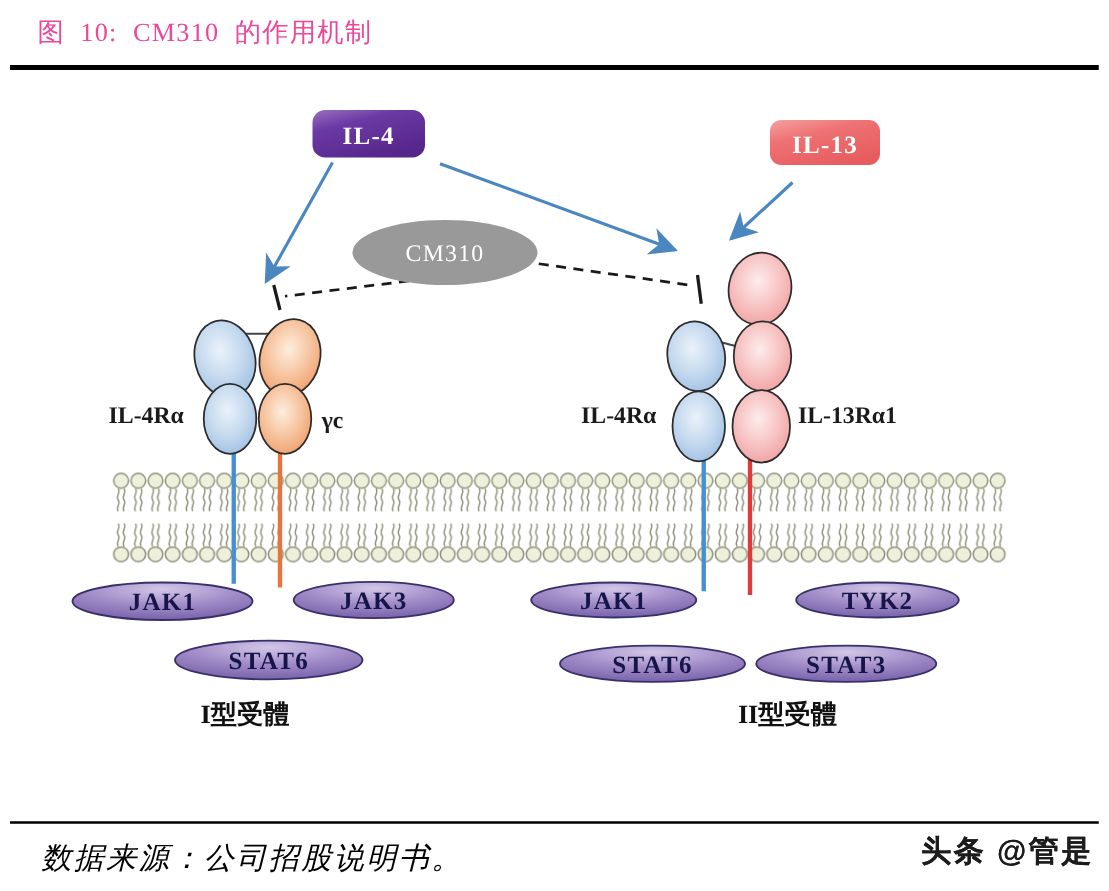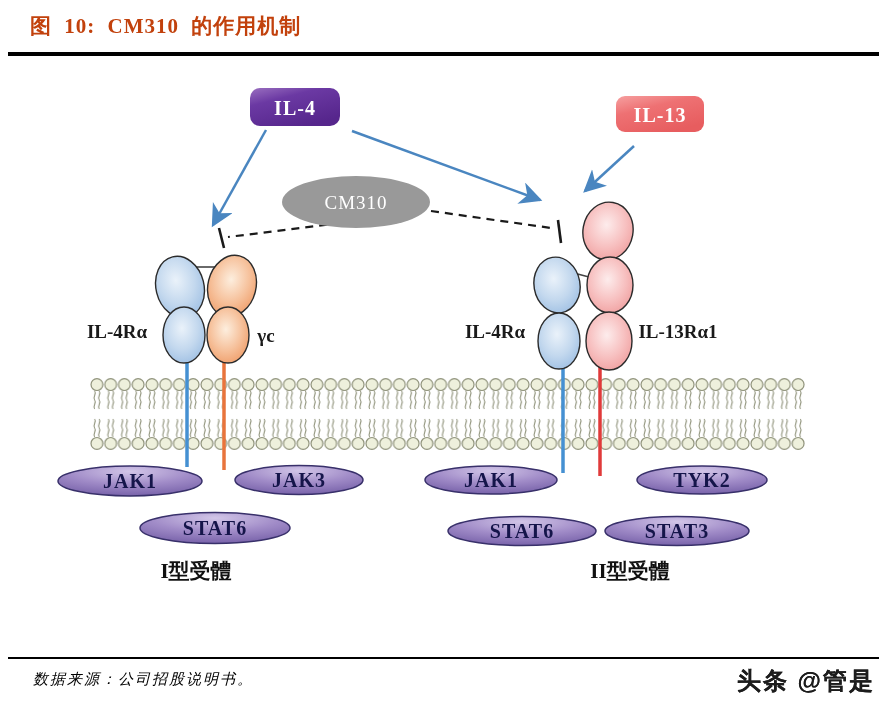--- a/index.html
+++ b/index.html
@@ -2,32 +2,32 @@
 <html><head>
 <meta charset="utf-8">
 <style>
   html,body{margin:0;padding:0;}
   body{
     width:887px;height:713px;position:relative;background:#ffffff;
     font-family:"Liberation Serif", serif;overflow:hidden;
   }
   .page-title{
     position:absolute;left:30px;top:12px;
-    font-size:21px;font-weight:bold;color:#c2410c;
+    font-size:21px;font-weight:normal;color:#ec4899;
     letter-spacing:1px;word-spacing:6px;
   }
   .top-rule{
     position:absolute;left:8px;top:52px;width:871px;height:4px;background:#000;
   }
   .bottom-rule{
     position:absolute;left:8px;top:657px;width:871px;height:2px;background:#000;
   }
   .source-text{
     position:absolute;left:33px;top:670px;
-    font-size:15px;font-style:italic;color:#000;letter-spacing:2px;
+    font-size:24px;font-style:italic;color:#000;letter-spacing:2px;
   }
   .watermark{
     position:absolute;right:12px;top:665px;
     font-family:"Liberation Sans", sans-serif;
     font-size:24px;font-weight:bold;color:#1c1c1c;letter-spacing:2px;
     text-shadow:0 0 0 #1c1c1c;
     text-align:center;
   }
   #diagram{position:absolute;left:0;top:0;}
   text{font-family:"Liberation Serif", serif;}

